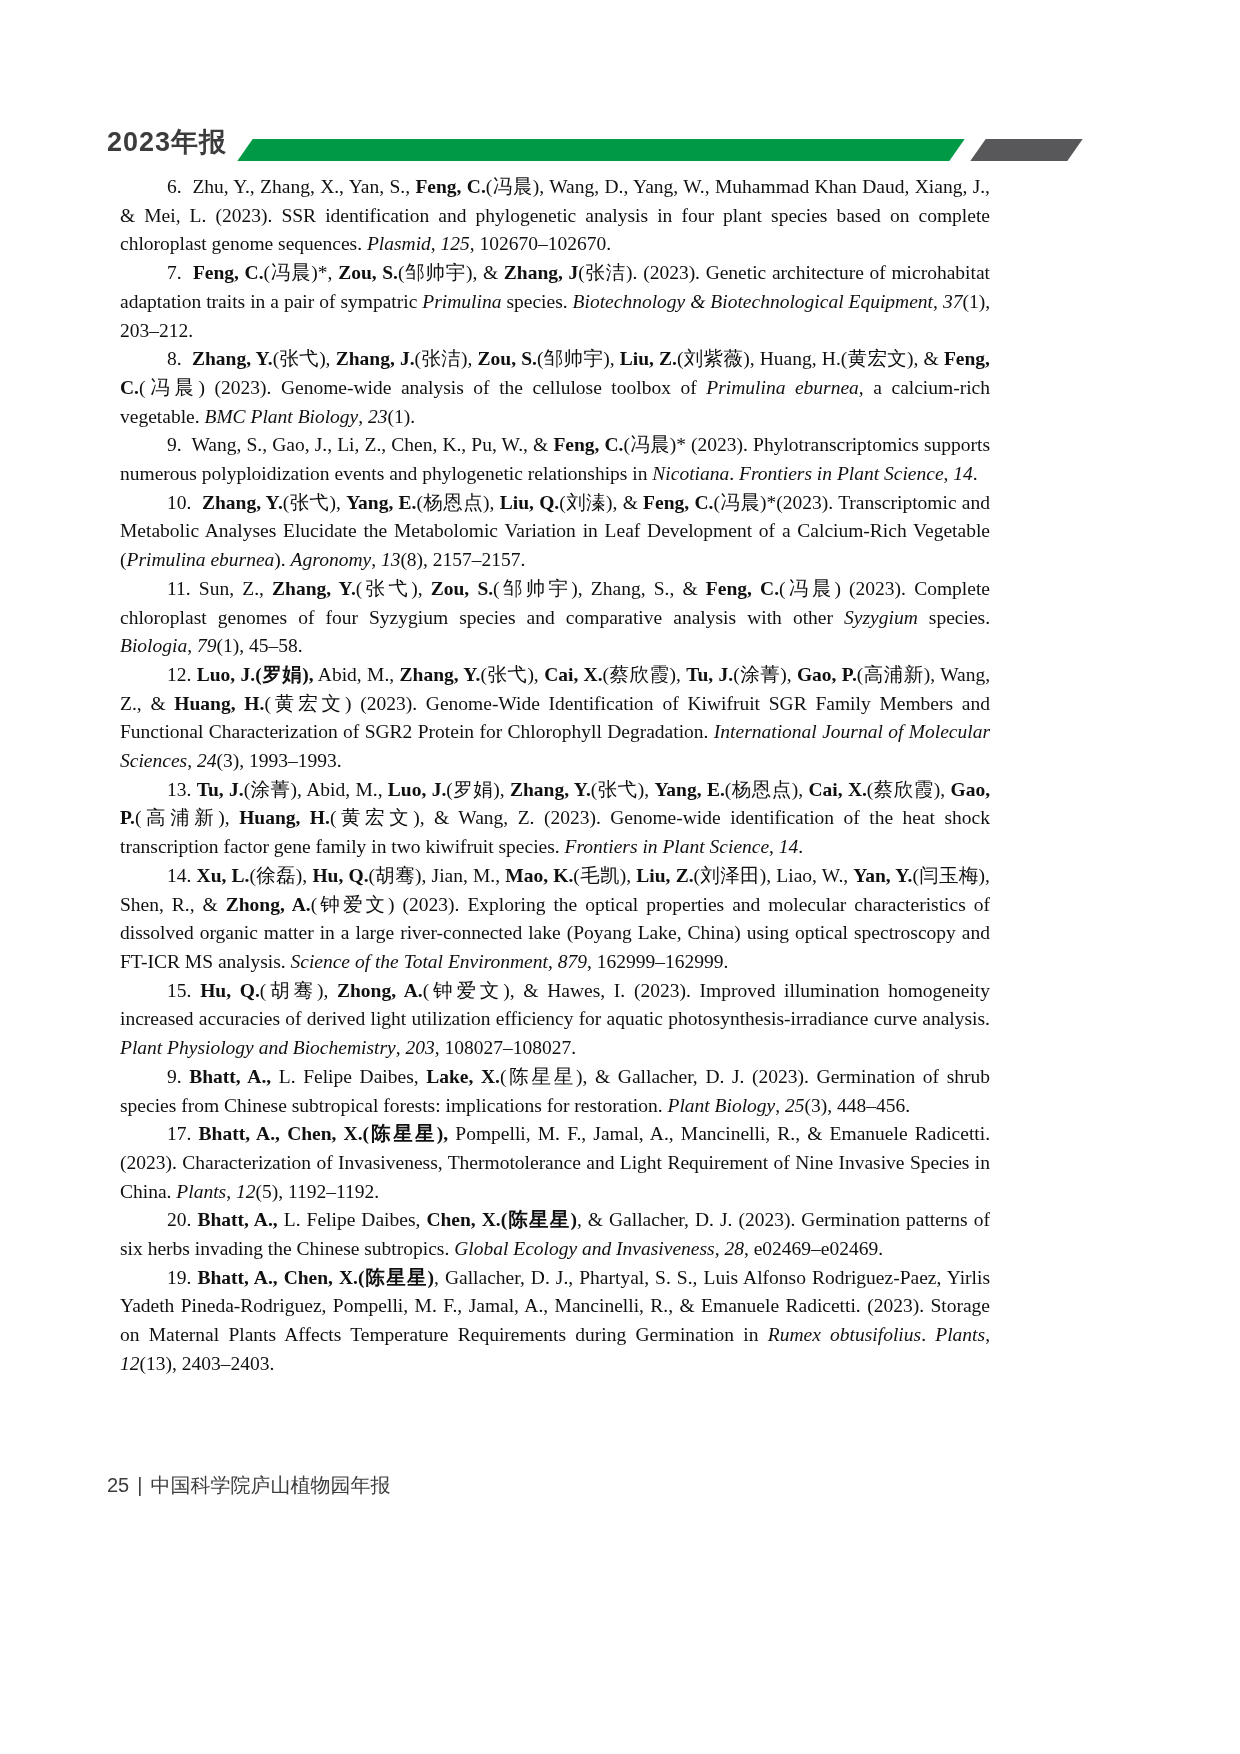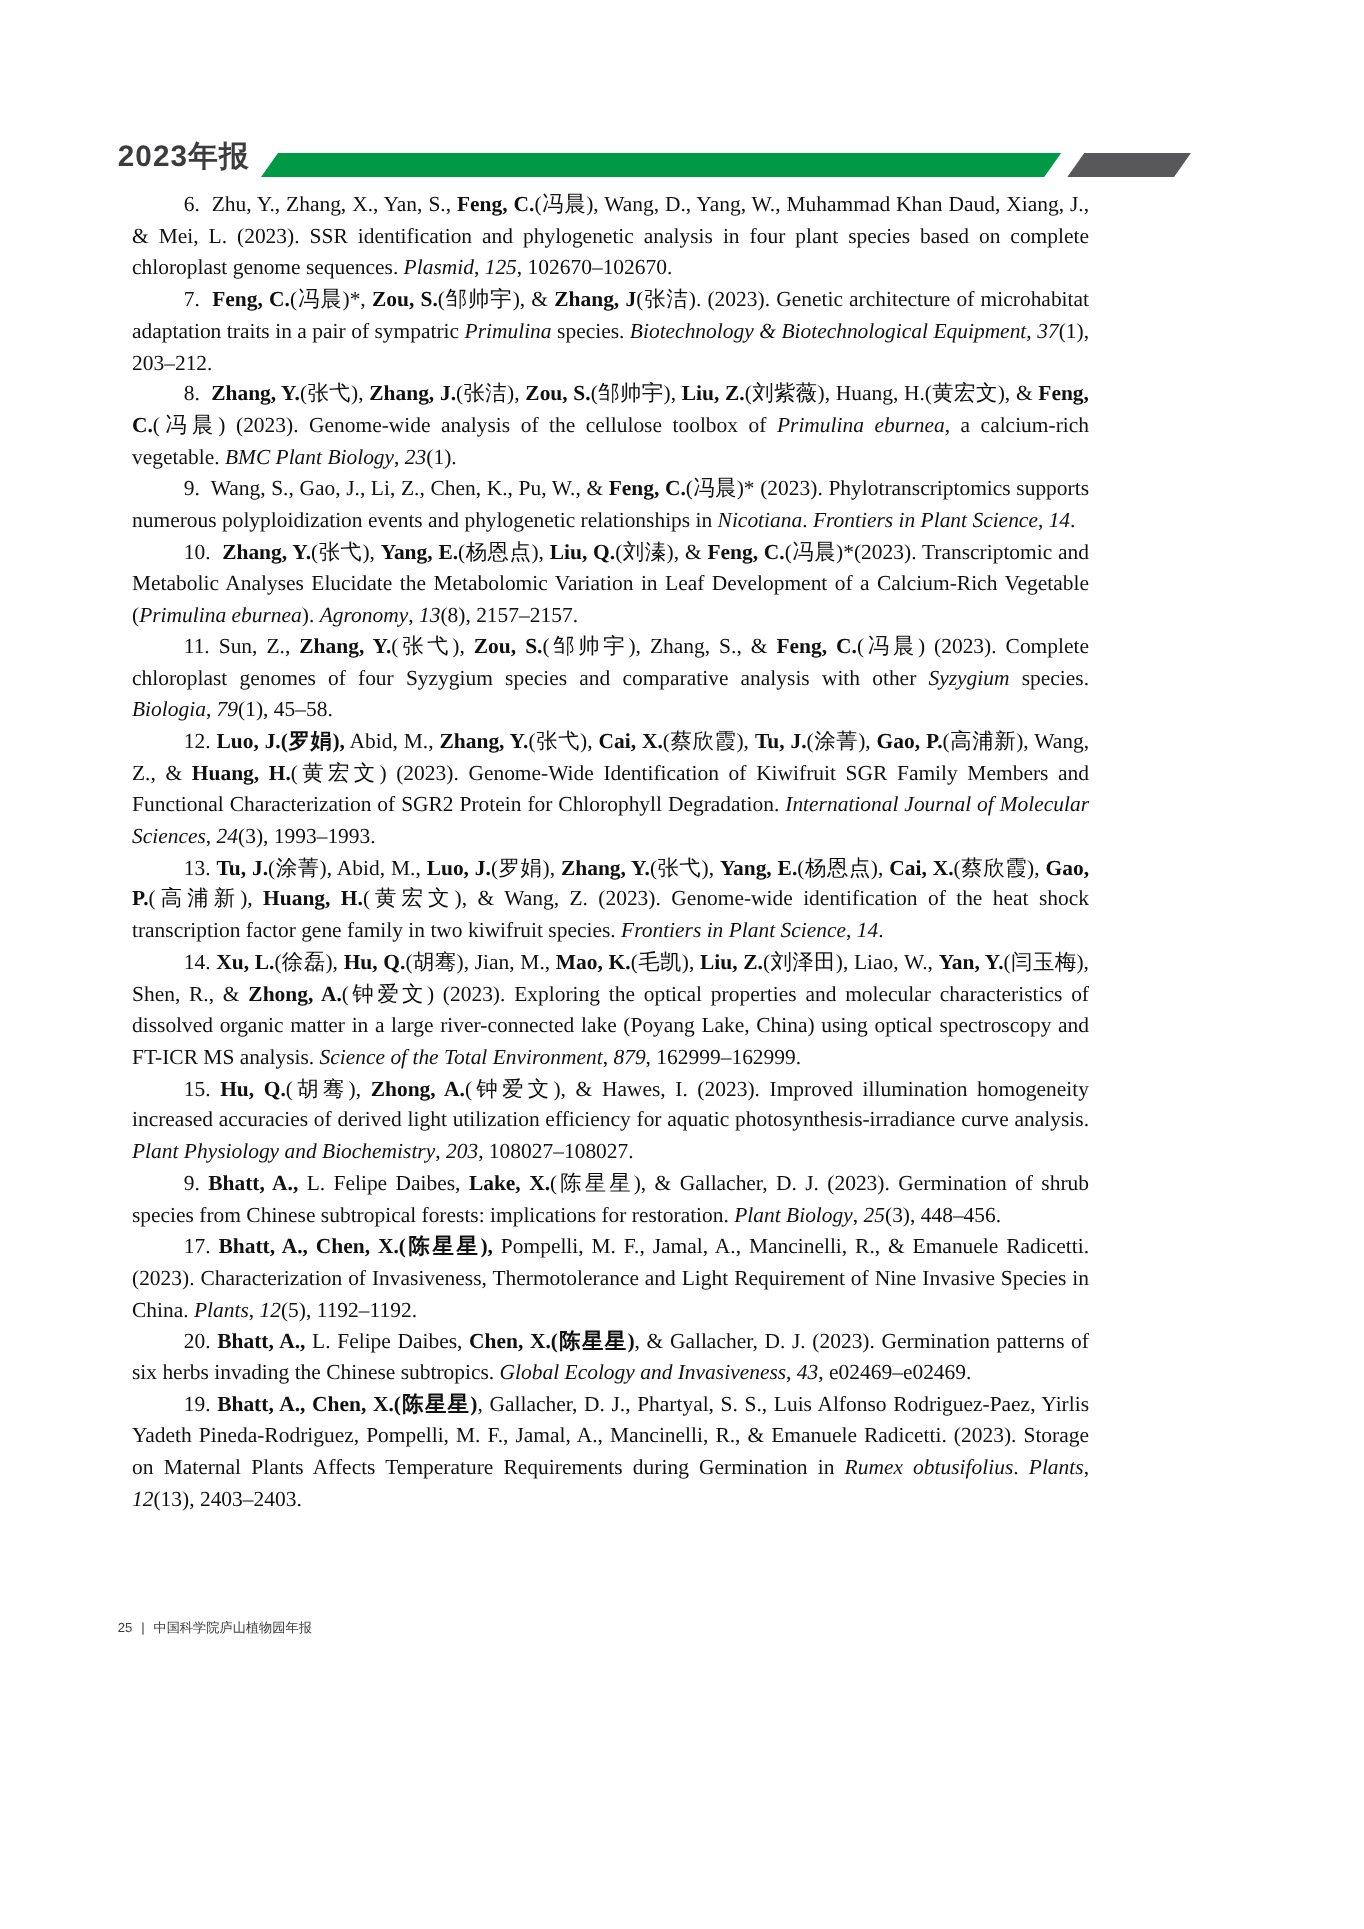--- a/index.html
+++ b/index.html
@@ -60,21 +60,21 @@
     text-indent: 47px;
   }
   .b { font-weight: bold; }
   .i { font-style: italic; }
   
   .footer {
     position: absolute;
     left: 107px;
     top: 1472px;
     font-family: "Liberation Sans", "DejaVu Sans", sans-serif;
-    font-size: 12px;
+    font-size: 20px;
     color: var(--header-text, #3c3c3e);
   }
   .footer .sep { margin: 0 8px; }
 </style>
 </head>
 <body>
 
 <div class="page">
 
   <div>
@@ -89,21 +89,21 @@
       <p class="ref"><span>8.&nbsp; </span><span class="b">Zhang, Y.</span><span>(张弋), </span><span class="b">Zhang, J.</span><span>(张洁), </span><span class="b">Zou, S.</span><span>(邹帅宇), </span><span class="b">Liu, Z.</span><span>(刘紫薇), Huang, H.(黄宏文), &amp; </span><span class="b">Feng, C.</span><span>(冯晨) (2023). Genome-wide analysis of the cellulose toolbox of </span><span class="i">Primulina eburnea,</span><span> a calcium-rich vegetable. </span><span class="i">BMC Plant Biology</span><span>, </span><span class="i">23</span><span>(1).</span></p>
       <p class="ref"><span>9.&nbsp; Wang, S., Gao, J., Li, Z., Chen, K., Pu, W., &amp; </span><span class="b">Feng, C.</span><span>(冯晨)* (2023). Phylotranscriptomics supports numerous polyploidization events and phylogenetic relationships in </span><span class="i">Nicotiana</span><span>. </span><span class="i">Frontiers in Plant Science</span><span>, </span><span class="i">14</span><span>.</span></p>
       <p class="ref"><span>10.&nbsp; </span><span class="b">Zhang, Y.</span><span>(张弋), </span><span class="b">Yang, E.</span><span>(杨恩点), </span><span class="b">Liu, Q.</span><span>(刘溱), &amp; </span><span class="b">Feng, C.</span><span>(冯晨)*(2023). Transcriptomic and Metabolic Analyses Elucidate the Metabolomic Variation in Leaf Development of a Calcium-Rich Vegetable (</span><span class="i">Primulina eburnea</span><span>). </span><span class="i">Agronomy</span><span>, </span><span class="i">13</span><span>(8), 2157–2157.</span></p>
       <p class="ref"><span>11. Sun, Z., </span><span class="b">Zhang, Y.</span><span>(张弋), </span><span class="b">Zou, S.</span><span>(邹帅宇), Zhang, S., &amp; </span><span class="b">Feng, C.</span><span>(冯晨) (2023). Complete chloroplast genomes of four Syzygium species and comparative analysis with other </span><span class="i">Syzygium</span><span> species. </span><span class="i">Biologia</span><span>, </span><span class="i">79</span><span>(1), 45–58.</span></p>
       <p class="ref"><span>12. </span><span class="b">Luo, J.(罗娟),</span><span> Abid, M., </span><span class="b">Zhang, Y.</span><span>(张弋), </span><span class="b">Cai, X.</span><span>(蔡欣霞), </span><span class="b">Tu, J.</span><span>(涂菁), </span><span class="b">Gao, P.</span><span>(高浦新), Wang, Z., &amp; </span><span class="b">Huang, H.</span><span>(黄宏文) (2023). Genome-Wide Identification of Kiwifruit SGR Family Members and Functional Characterization of SGR2 Protein for Chlorophyll Degradation. </span><span class="i">International Journal of Molecular Sciences</span><span>, </span><span class="i">24</span><span>(3), 1993–1993.</span></p>
       <p class="ref"><span>13. </span><span class="b">Tu, J.</span><span>(涂菁), Abid, M., </span><span class="b">Luo, J.</span><span>(罗娟), </span><span class="b">Zhang, Y.</span><span>(张弋), </span><span class="b">Yang, E.</span><span>(杨恩点), </span><span class="b">Cai, X.</span><span>(蔡欣霞), </span><span class="b">Gao, P.</span><span>(高浦新), </span><span class="b">Huang, H.</span><span>(黄宏文), &amp; Wang, Z. (2023). Genome-wide identification of the heat shock transcription factor gene family in two kiwifruit species. </span><span class="i">Frontiers in Plant Science</span><span>, </span><span class="i">14</span><span>.</span></p>
       <p class="ref"><span>14. </span><span class="b">Xu, L.</span><span>(徐磊), </span><span class="b">Hu, Q.</span><span>(胡骞), Jian, M., </span><span class="b">Mao, K.</span><span>(毛凯), </span><span class="b">Liu, Z.</span><span>(刘泽田), Liao, W., </span><span class="b">Yan, Y.</span><span>(闫玉梅), Shen, R., &amp; </span><span class="b">Zhong, A.</span><span>(钟爱文) (2023). Exploring the optical properties and molecular characteristics of dissolved organic matter in a large river-connected lake (Poyang Lake, China) using optical spectroscopy and FT-ICR MS analysis. </span><span class="i">Science of the Total Environment</span><span>, </span><span class="i">879</span><span>, 162999–162999.</span></p>
       <p class="ref"><span>15. </span><span class="b">Hu, Q.</span><span>(胡骞), </span><span class="b">Zhong, A.</span><span>(钟爱文), &amp; Hawes, I. (2023). Improved illumination homogeneity increased accuracies of derived light utilization efficiency for aquatic photosynthesis-irradiance curve analysis. </span><span class="i">Plant Physiology and Biochemistry</span><span>, </span><span class="i">203</span><span>, 108027–108027.</span></p>
       <p class="ref"><span>9. </span><span class="b">Bhatt, A.,</span><span> L. Felipe Daibes, </span><span class="b">Lake, X.</span><span>(陈星星), &amp; Gallacher, D. J. (2023). Germination of shrub species from Chinese subtropical forests: implications for restoration. </span><span class="i">Plant Biology</span><span>, </span><span class="i">25</span><span>(3), 448–456.</span></p>
       <p class="ref"><span>17. </span><span class="b">Bhatt, A., Chen, X.(陈星星),</span><span> Pompelli, M. F., Jamal, A., Mancinelli, R., &amp; Emanuele Radicetti. (2023). Characterization of Invasiveness, Thermotolerance and Light Requirement of Nine Invasive Species in China. </span><span class="i">Plants</span><span>, </span><span class="i">12</span><span>(5), 1192–1192.</span></p>
-      <p class="ref"><span>20. </span><span class="b">Bhatt, A.,</span><span> L. Felipe Daibes, </span><span class="b">Chen, X.(陈星星)</span><span>, &amp; Gallacher, D. J. (2023). Germination patterns of six herbs invading the Chinese subtropics. </span><span class="i">Global Ecology and Invasiveness</span><span>, </span><span class="i">43</span><span>, e02469–e02469.</span></p>
+      <p class="ref"><span>20. </span><span class="b">Bhatt, A.,</span><span> L. Felipe Daibes, </span><span class="b">Chen, X.(陈星星)</span><span>, &amp; Gallacher, D. J. (2023). Germination patterns of six herbs invading the Chinese subtropics. </span><span class="i">Global Ecology and Invasiveness</span><span>, </span><span class="i">28</span><span>, e02469–e02469.</span></p>
       <p class="ref"><span>19. </span><span class="b">Bhatt, A., Chen, X.(陈星星)</span><span>, Gallacher, D. J., Phartyal, S. S., Luis Alfonso Rodriguez-Paez, Yirlis Yadeth Pineda-Rodriguez, Pompelli, M. F., Jamal, A., Mancinelli, R., &amp; Emanuele Radicetti. (2023). Storage on Maternal Plants Affects Temperature Requirements during Germination in </span><span class="i">Rumex obtusifolius</span><span>. </span><span class="i">Plants</span><span>, </span><span class="i">12</span><span>(13), 2403–2403.</span></p>
     </div>
 
   <div class="footer">
     <span>25</span><span class="sep">|</span><span>中国科学院庐山植物园年报</span>
   </div>
 
 </div>
 
 </body></html>

